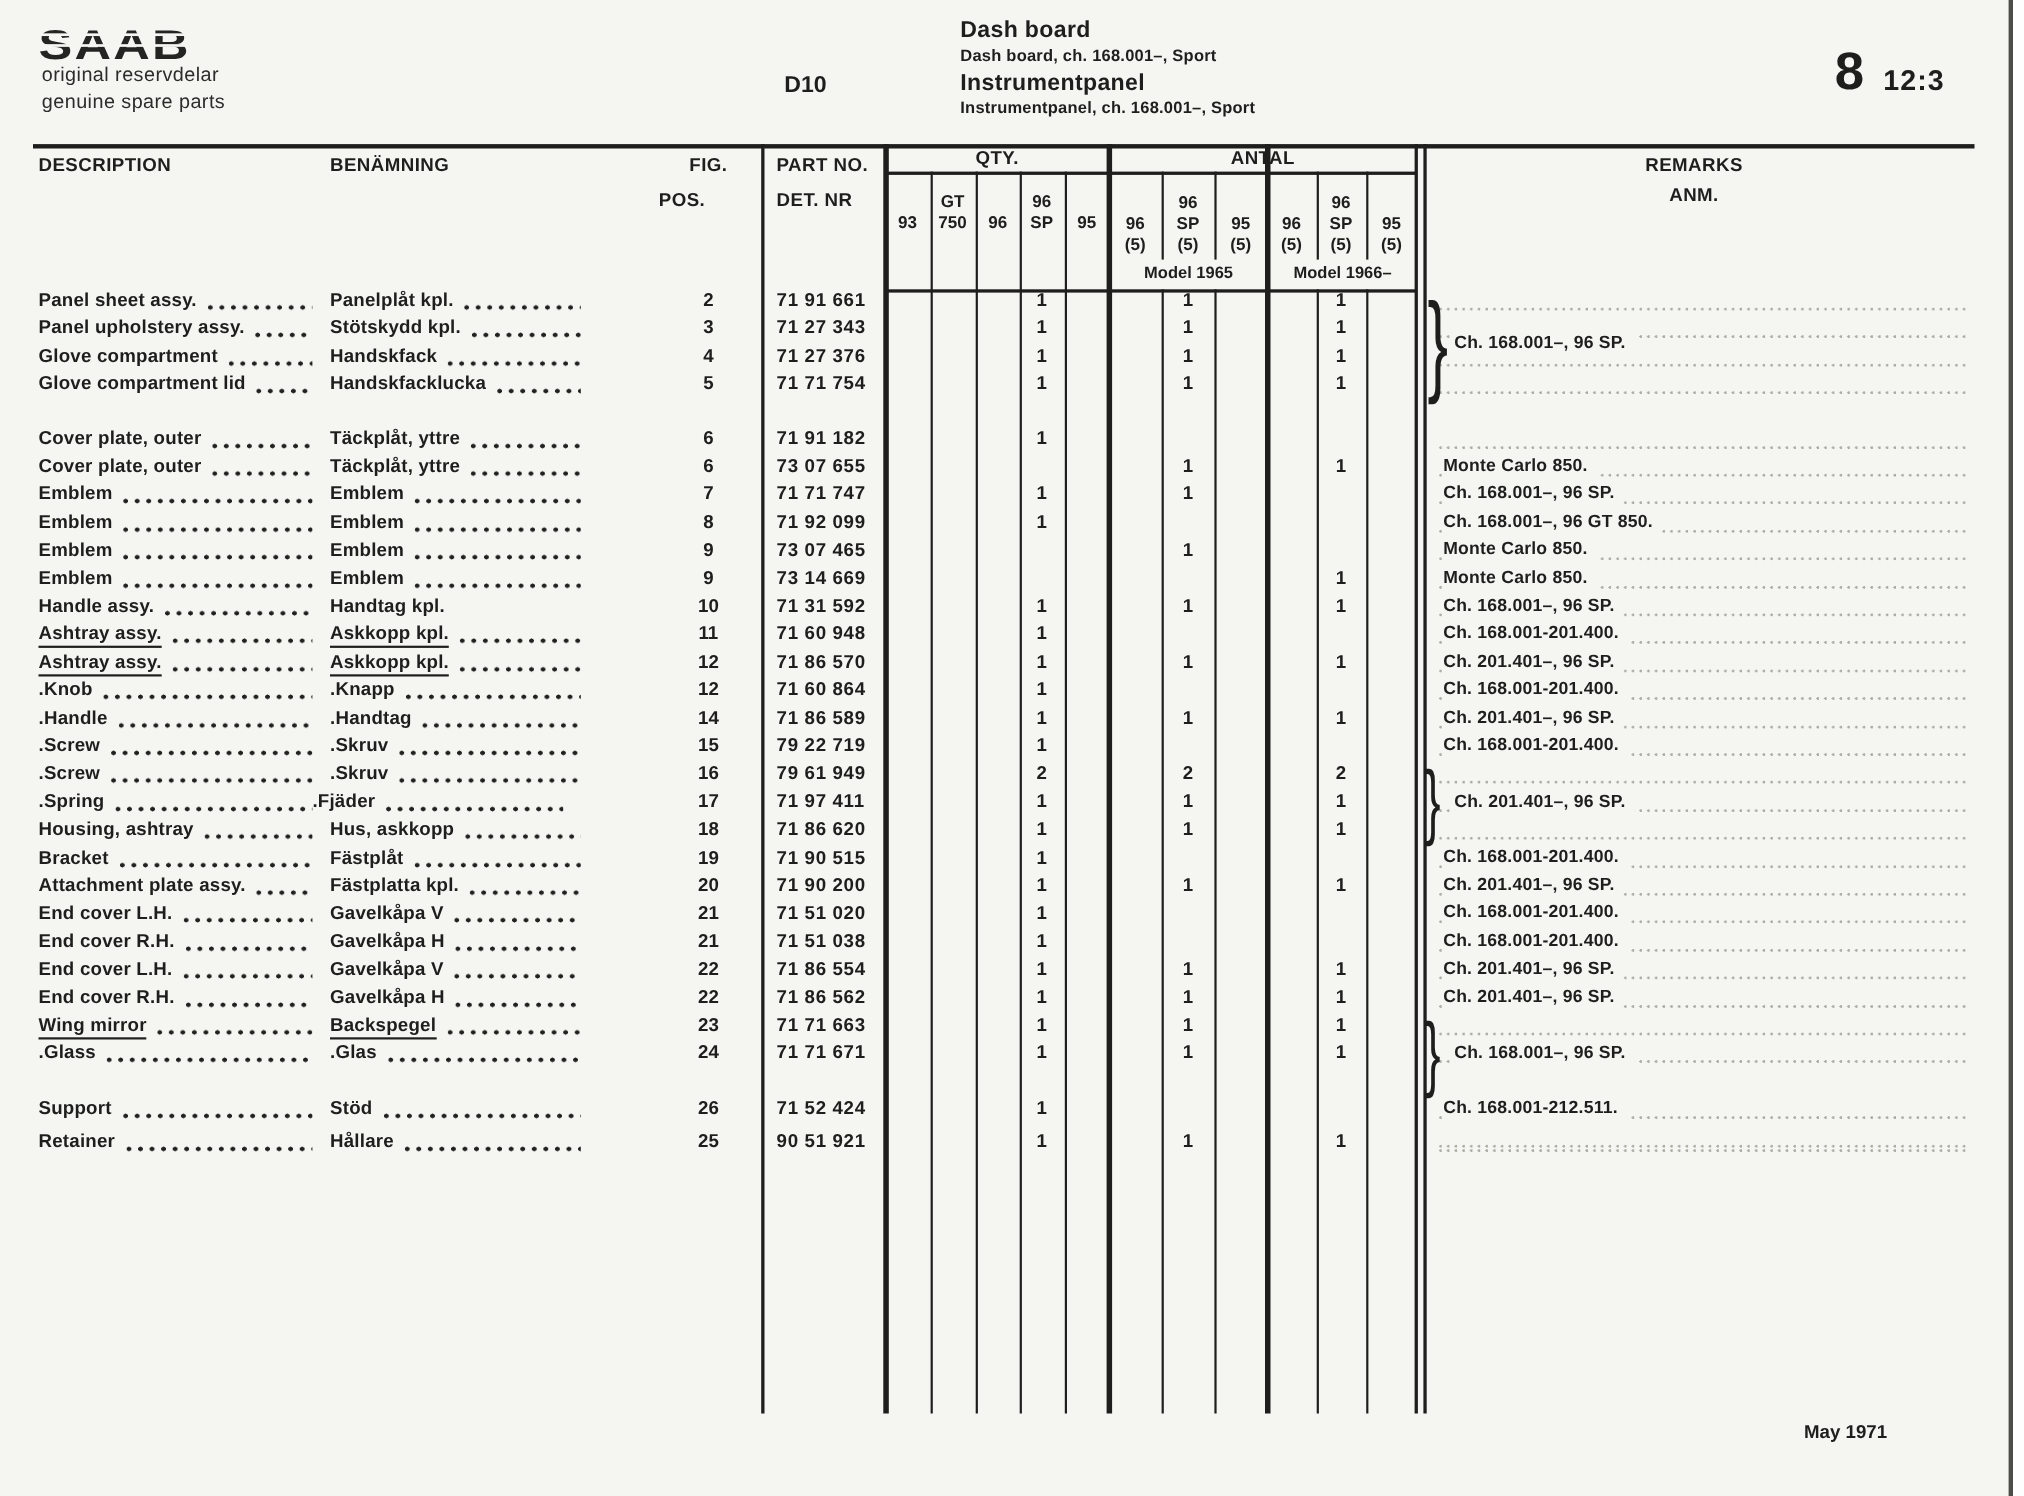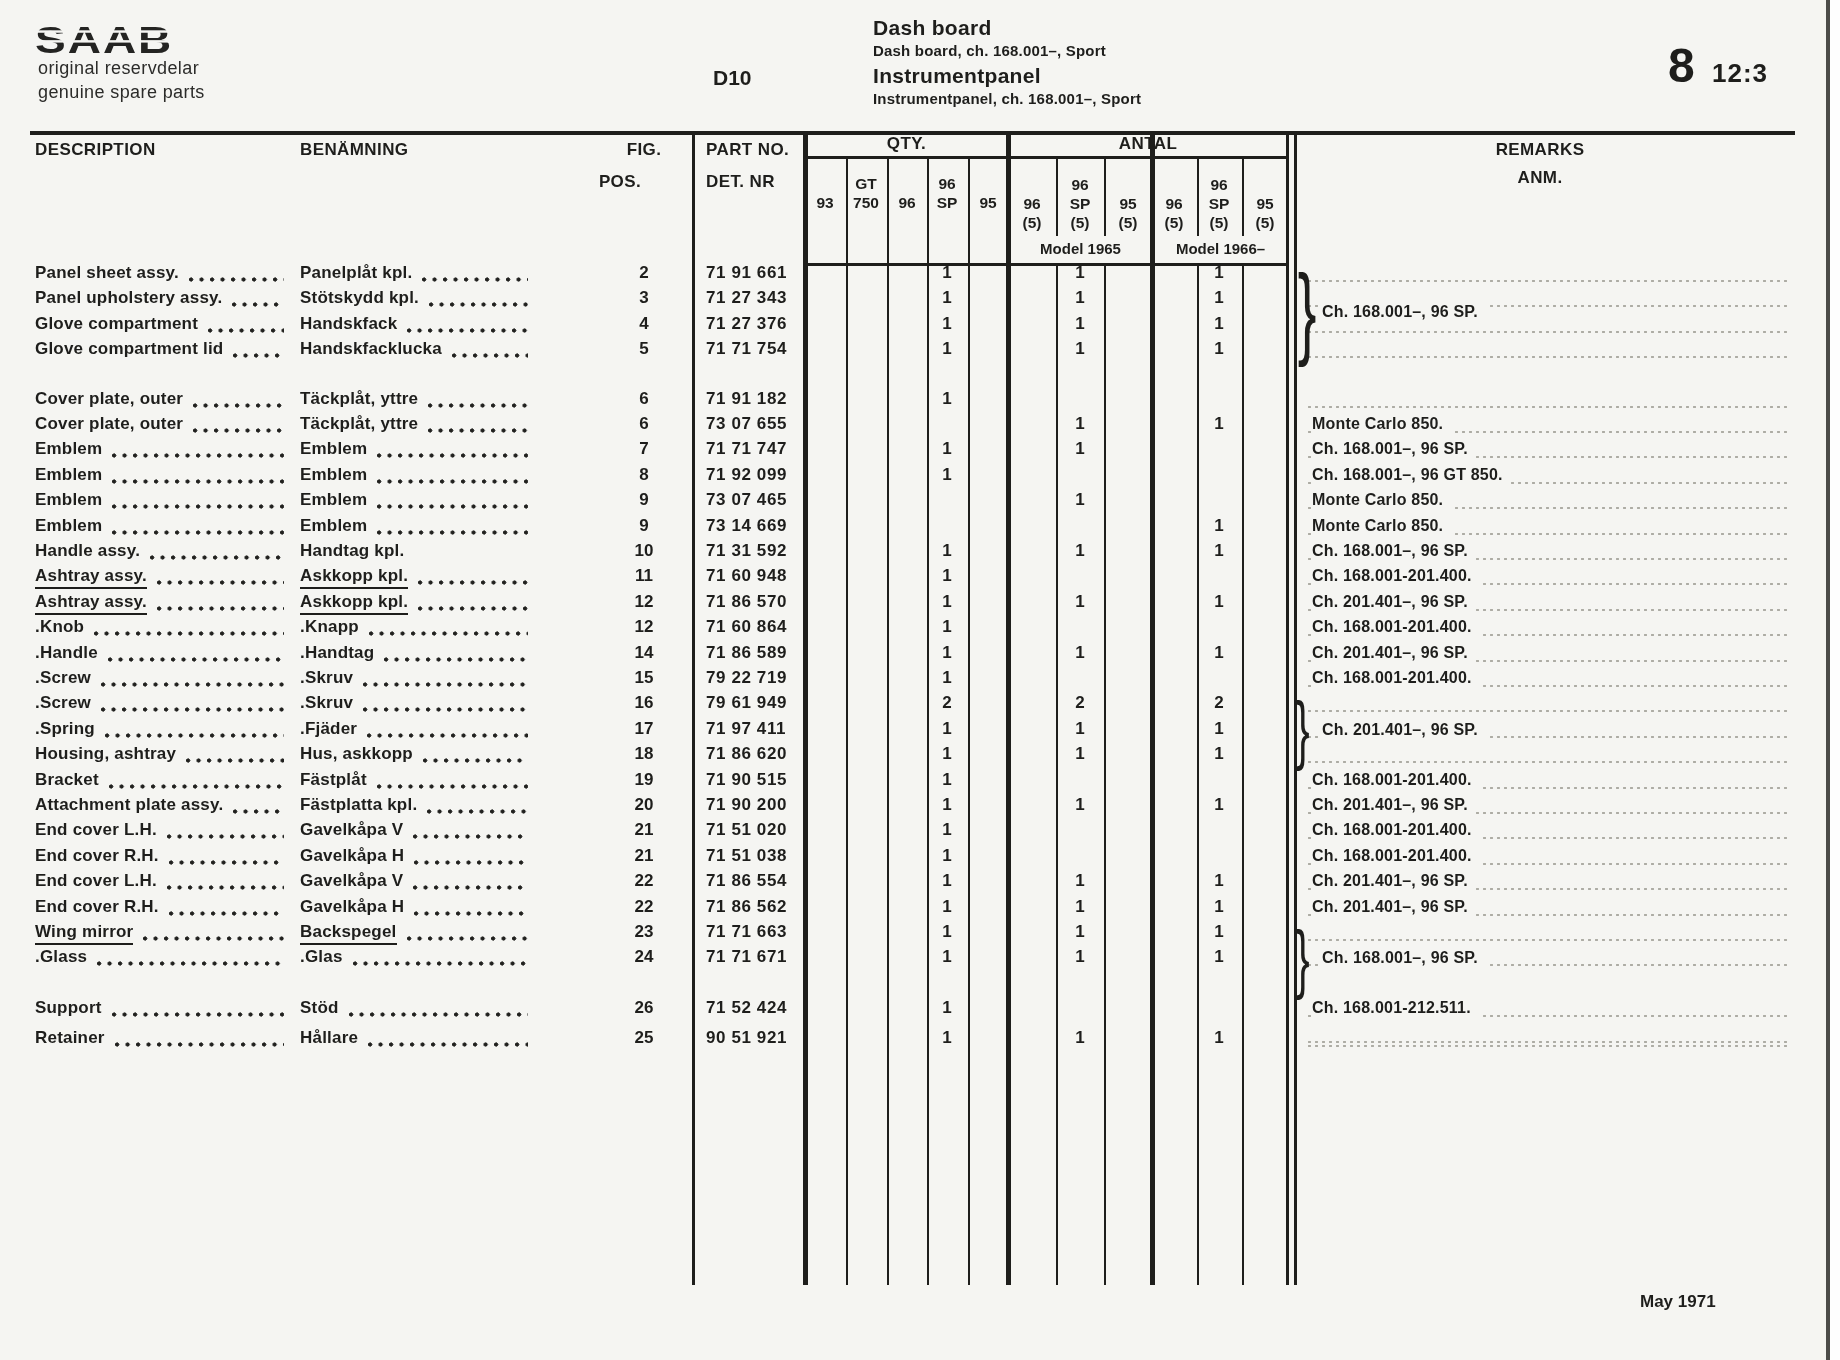--- a/index.html
+++ b/index.html
@@ -410,21 +410,21 @@
         <div class="qmark" style="left: 925px;">2</div>
         <div class="qmark" style="left: 1058px;">2</div>
         <div class="qmark" style="left: 1197px;">2</div>
         <div class="dotline" style="left: 1308px; width: 480px; top: 19px;"></div>
       </div>
       <div class="row" style="top: 715.8px;">
         <div class="cell" style="left: 35px; width: 253px;">
           <span class="cname">.Spring</span>
           <span class="leader"></span>
         </div>
-        <div class="cell" style="left: 300px; width: 232px;">
+        <div class="cell" style="left: 284px; width: 232px;">
           <span class="cname">.Fjäder</span>
           <span class="leader"></span>
         </div>
         <div class="fig">17</div>
         <div class="part">71 97 411</div>
         <div class="qmark" style="left: 925px;">1</div>
         <div class="qmark" style="left: 1058px;">1</div>
         <div class="qmark" style="left: 1197px;">1</div>
         <div class="dotline" style="left: 1308px; width: 480px; top: 19px;"></div>
       </div>

